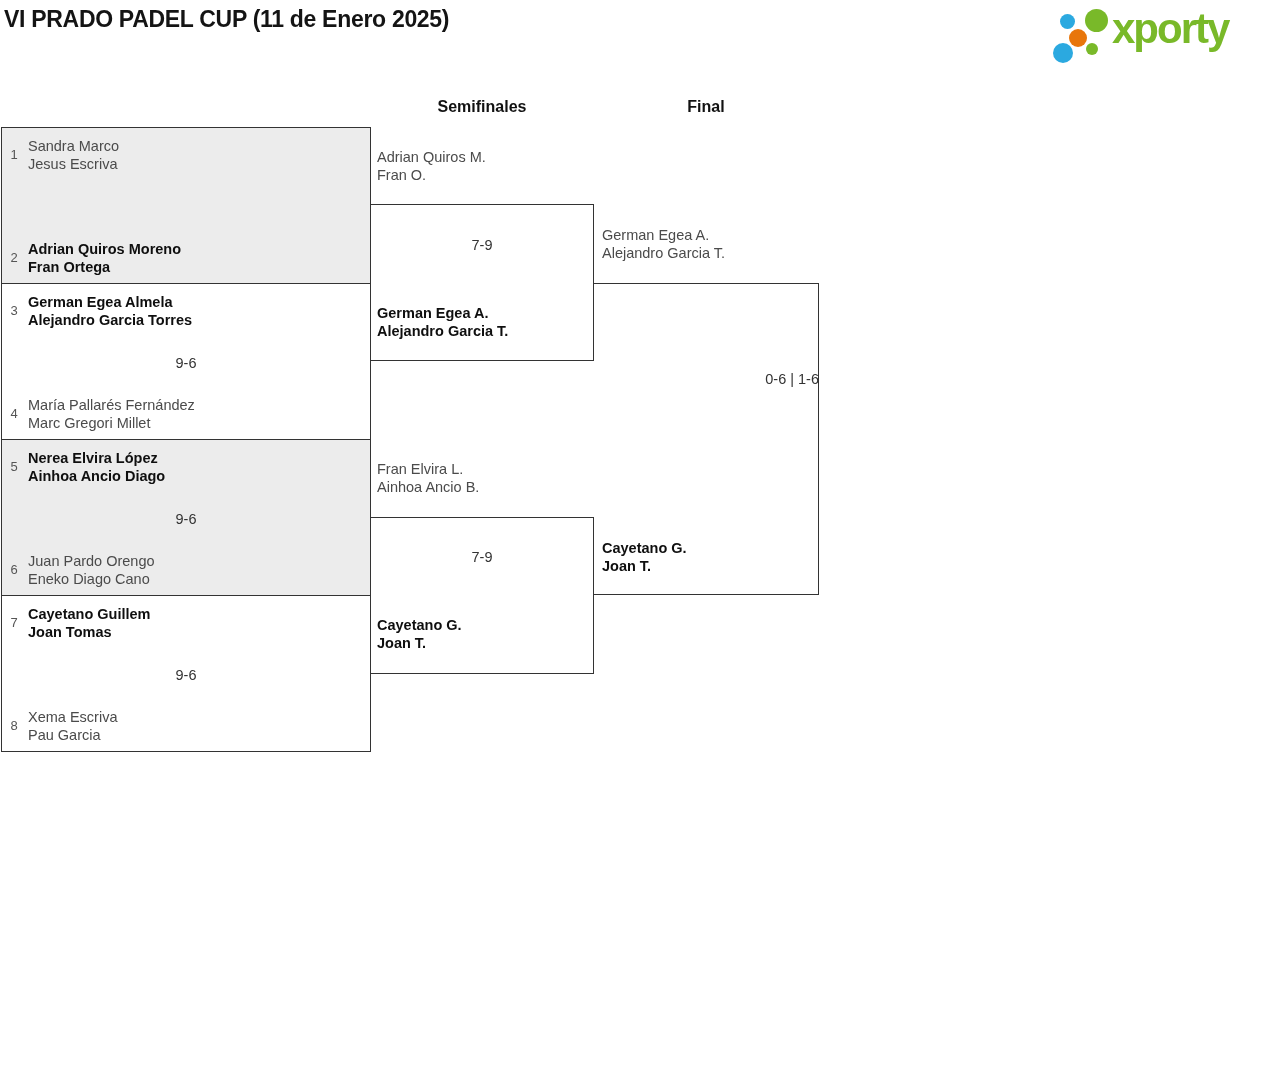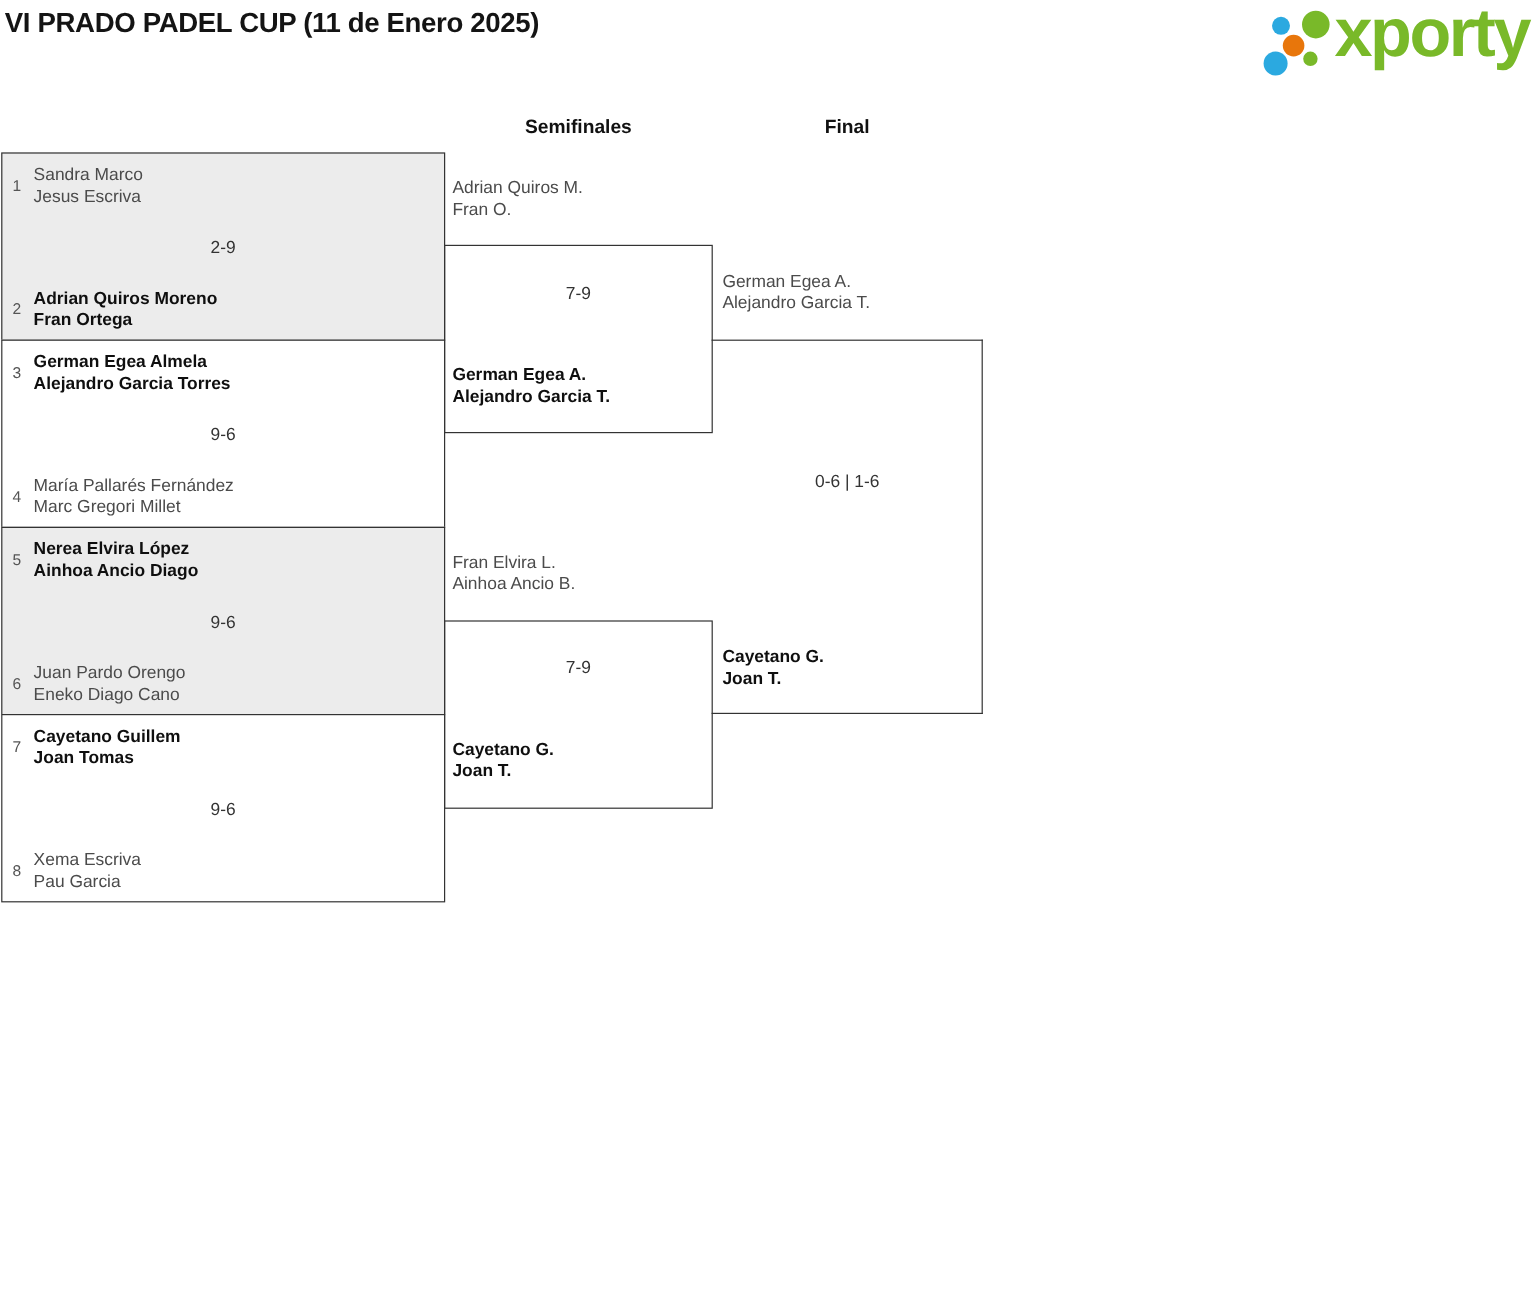--- a/index.html
+++ b/index.html
@@ -17,21 +17,21 @@
   
   .logo { position:absolute; left:1045px; top:0; width:235px; height:70px; display:block; text-decoration:none; }
   .dot { position:absolute; border-radius:50%; }
   .dot.blue-sm   { left:15px; top:14px; width:15px; height:15px; }
   .dot.green-lg  { left:40px; top:9px;  width:23px; height:23px; }
   .dot.orange    { left:24px; top:29px; width:18px; height:18px; }
   .dot.blue-lg   { left:8px;  top:43px; width:20px; height:20px; }
   .dot.green-sm  { left:41px; top:43px; width:12px; height:12px; }
   .logo-text {
     position:absolute; left:67px; top:5px;
-    font-size:57px; font-weight:700; letter-spacing:-2px; line-height:47px;
+    font-size:42px; font-weight:700; letter-spacing:-2px; line-height:47px;
   }
   
   .round-hdr {
     position:absolute; top:97px; text-align:center;
     font-size:16px; font-weight:700; color:#111; line-height:20px;
   }
   .round-hdr.r1 { left:0;     width:370px;margin-top:44px; }
   .round-hdr.r2 { left:370px; width:224px; }
   .round-hdr.r3 { left:593px; width:226px; }
   
@@ -51,21 +51,21 @@
   .qf .team.a  { left:26px; top:9px; }
   .qf .team.b  { left:26px; top:112px; }
   .qf .score   { left:0; width:100%; top:70px; }
   
   .box { position:absolute; border:1px solid #333; box-sizing:border-box; background:transparent; }
   .sf-box.s1 { left:370px; top:204px; width:224px; height:157px; }
   .sf-box.s2 { left:370px; top:517px; width:224px; height:157px; }
   .final-box { left:593px; top:283px; width:226px; height:312px; border-left:none; }
   .sf-score.s1 { left:370px; width:224px; top:236px; }
   .sf-score.s2 { left:370px; width:224px; top:548px; }
-  .final-score { left:593px; width:226px; top:393px; }
+  .final-score { left:593px; width:226px; top:370px;text-align:right; }
 </style>
 </head>
 <body>
 
 <div class="page">
 
   <div class="hdr">
     <div class="title">VI PRADO PADEL CUP (11 de Enero 2025)</div>
   </div>
 
@@ -81,21 +81,20 @@
   <div class="round-hdr r1">Cuartos de final</div>
   <div class="round-hdr r2">Semifinales</div>
   <div class="round-hdr r3">Final</div>
 
   <section class="qf m1 shaded">
     <span class="seed a">1</span>
     <div class="team a">
       <div>Sandra Marco</div>
       <div>Jesus Escriva</div>
     </div>
-    <div class="score">2-9</div>
     <span class="seed b">2</span>
     <div class="team b winner">
       <div>Adrian Quiros Moreno</div>
       <div>Fran Ortega</div>
     </div>
   </section>
 
   <section class="qf m2">
     <span class="seed a">3</span>
     <div class="team a winner">

